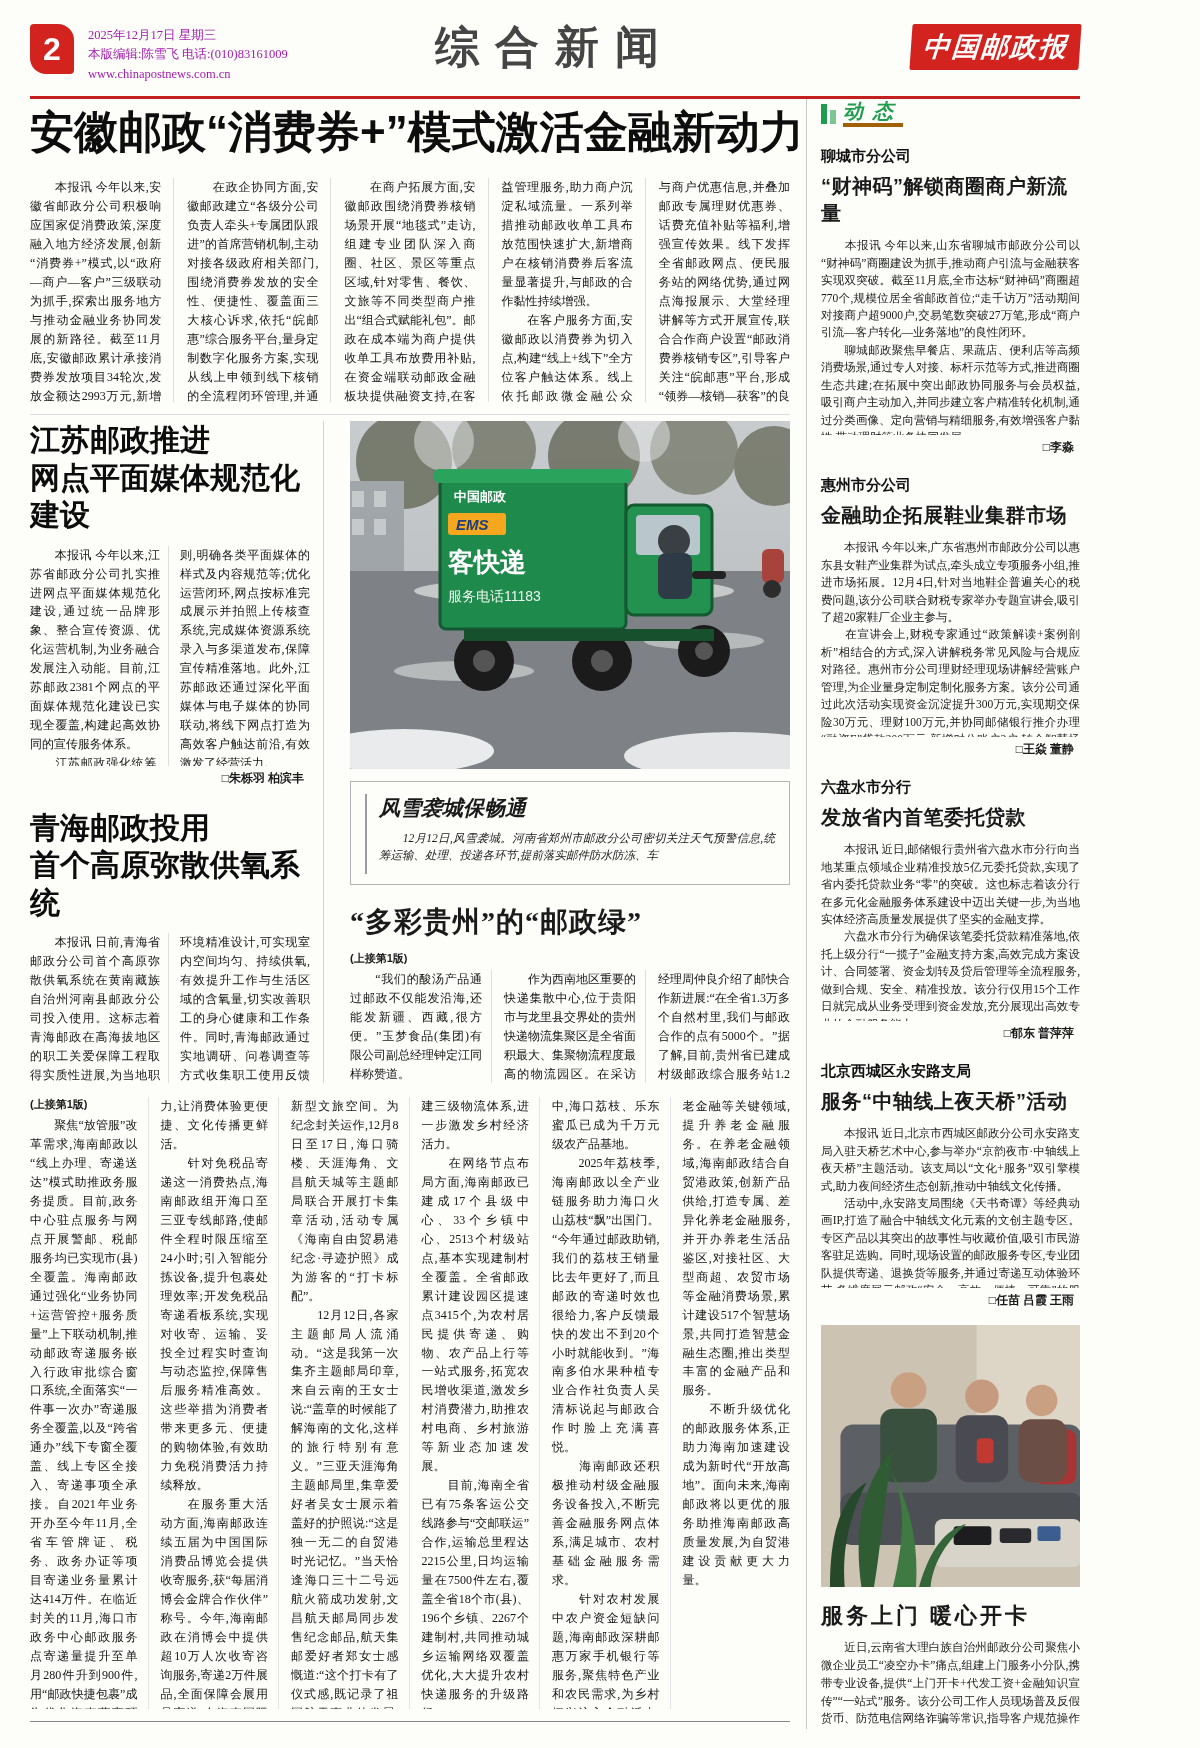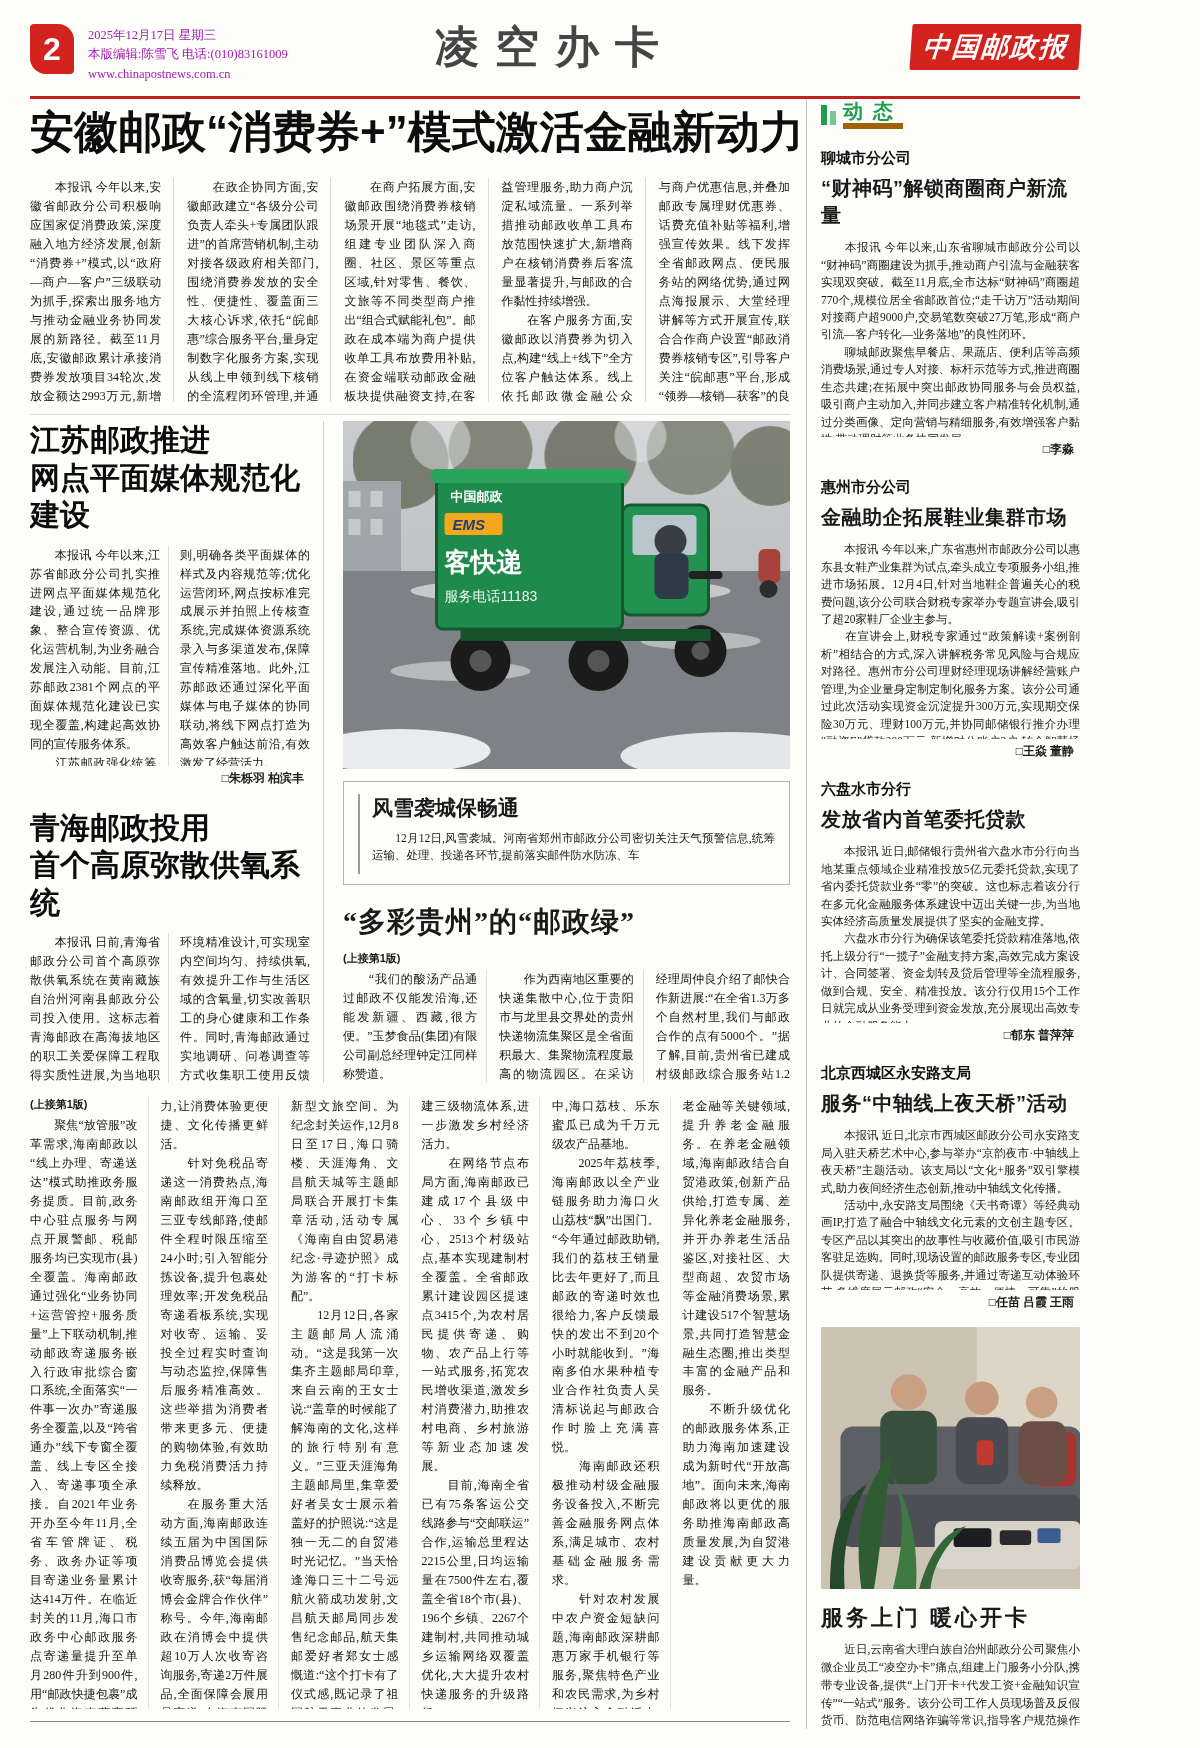--- a/index.html
+++ b/index.html
@@ -30,29 +30,29 @@
   .colrule { border-right:1px solid #ddd; padding-right:12px; }
 
   
   .lead-headline { font-family:"Liberation Sans",sans-serif; font-weight:900; font-size:44px; letter-spacing:0;
                    color:#0d0d0d; white-space:nowrap; margin-top:4px; }
   .lead-body { display:flex; gap:13px; margin-top:16px; height:224px; overflow:hidden; }
   .lead-body .col { flex:1; }
   .hairline { border:none; border-top:1px solid #ddd; margin:12px 0 6px; }
 
   
-  .midband { display:flex; gap:19px; height:662px; overflow:hidden; margin-top:4px; }
+  .midband { display:flex; gap:26px; height:662px; overflow:hidden; margin-top:4px; }
   .mid-left { width:294px; flex:none; border-right:1px solid #d5d5d5; padding-right:13px; }
   .mid-right { flex:1; }
   .serif-head { font-weight:900; font-size:30px; line-height:1.25; color:#0c0c0c; }
   .twocol { display:flex; gap:11px; margin-top:12px; overflow:hidden; }
   .twocol .col { flex:1; }
 
   .photo1 { width:100%; height:348px; display:block; background:#bfc3c6; }
-  .capbox { border:1px solid #b3b3b3; margin-top:12px; padding:12px 14px 10px; display:flex; gap:16px; height:104px; overflow:hidden; }
+  .capbox { border:1px solid #b3b3b3; margin-top:12px; padding:12px 14px 10px; display:flex; gap:16px; height:104px; overflow:hidden;font-style:italic; }
   .capbox .c { flex:1; }
   .cap-title { font-family:"Liberation Sans",sans-serif; font-weight:900; font-size:21px; margin-bottom:8px; }
   .captext { font-size:11.5px; line-height:1.5; text-align:justify; white-space:pre-line; }
 
   .gz-head { font-weight:900; font-size:28px; margin-top:18px; letter-spacing:1px; }
   .jumpnote { font-family:"Liberation Sans",sans-serif; font-weight:bold; font-size:11px; margin:10px 0 4px; }
   .threecol { display:flex; gap:12px; height:128px; overflow:hidden; }
   .threecol .col { flex:1; }
 
   
@@ -60,21 +60,21 @@
   .bottomband .col { flex:1; border-right:1px solid #e2e2e2; padding-right:10px; }
   .bottomband .col:last-child { border-right:none; padding-right:0; }
   .bottomrule { border:none; border-top:1px solid #8a8a8a; margin-top:12px; }
 
   
   .dt-head { display:flex; align-items:center; gap:7px; margin-top:2px; }
   .dt-bars { display:inline-flex; gap:3px; }
   .dt-bars i { width:6px; height:20px; background:#1f9d4e; }
   .dt-bars i:last-child { height:14px; margin-top:6px; background:#7cc694; }
   .dt-label { font-family:"Liberation Sans",sans-serif; font-weight:900; font-size:20px; color:#1f9d4e;
-              letter-spacing:10px; border-bottom:6px solid #a16207; padding-bottom:2px; line-height:1; }
+              letter-spacing:10px; border-bottom:4px solid #a16207; padding-bottom:2px; line-height:1;font-style:italic; }
   .rail-art { margin-top:20px; }
   .kicker { font-family:"Liberation Sans",sans-serif; font-weight:bold; font-size:15px; color:#111; }
   .rail-hl { font-family:"Liberation Sans",sans-serif; font-weight:700; font-size:20px; margin:7px 0 10px; letter-spacing:0.5px; }
   .rail-body { font-size:11.5px; line-height:1.52; text-align:justify; white-space:pre-line; overflow:hidden; }
   .photo2 { width:100%; height:262px; display:block; margin-top:16px; background:#cfc6b8; }
   .visit-title { font-family:"Liberation Sans",sans-serif; font-weight:900; font-size:22px; letter-spacing:3px; margin-top:14px; }
   .visit-body { font-size:11.5px; line-height:1.55; text-align:justify; white-space:pre-line; margin-top:8px; height:138px; overflow:hidden;}
 </style>
 </head>
 <body>
@@ -82,21 +82,21 @@
 <div class="page">
   <div class="inner">
 
     <div class="hdr">
       <div class="pagenum">2</div>
       <div class="hdr-meta">
         <div>2025年12月17日 星期三</div>
         <div>本版编辑:陈雪飞 电话:(010)83161009</div>
         <div>www.chinapostnews.com.cn</div>
       </div>
-      <div class="section-title">凌空办卡</div>
+      <div class="section-title">综合新闻</div>
       <div class="masthead">中国邮政报</div>
     </div>
     <div class="redline"></div>
 
     <div class="content">
 
       <div class="main">
 
         <div>
           <div class="lead-headline">安徽邮政“消费券+”模式激活金融新动力</div>

